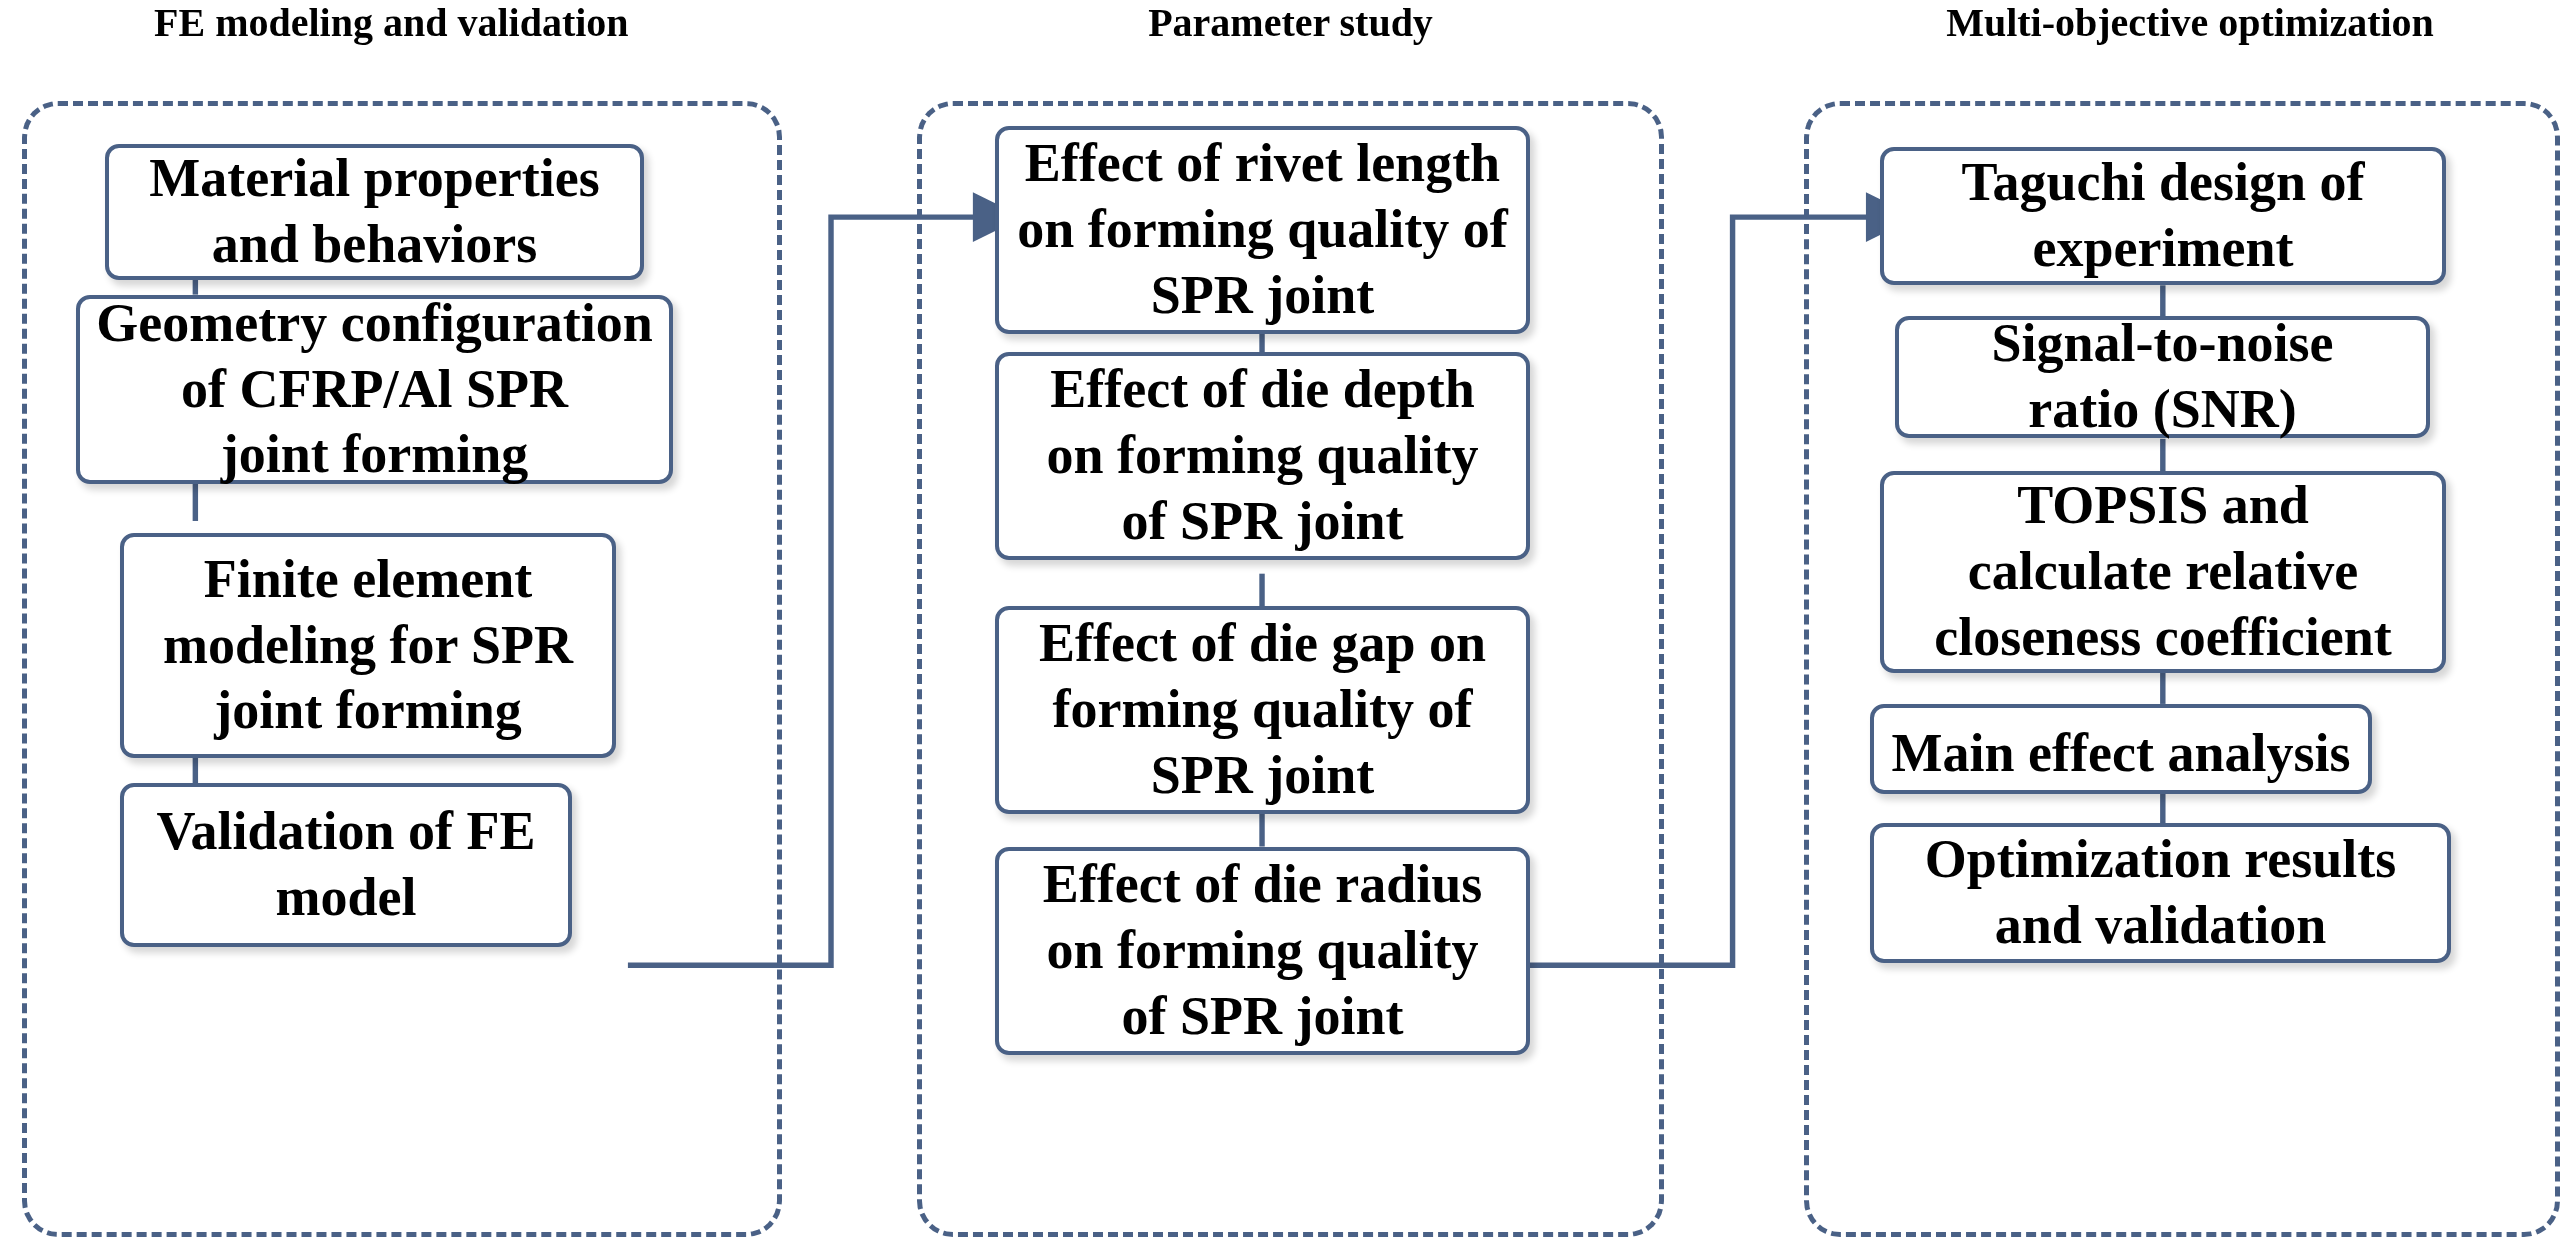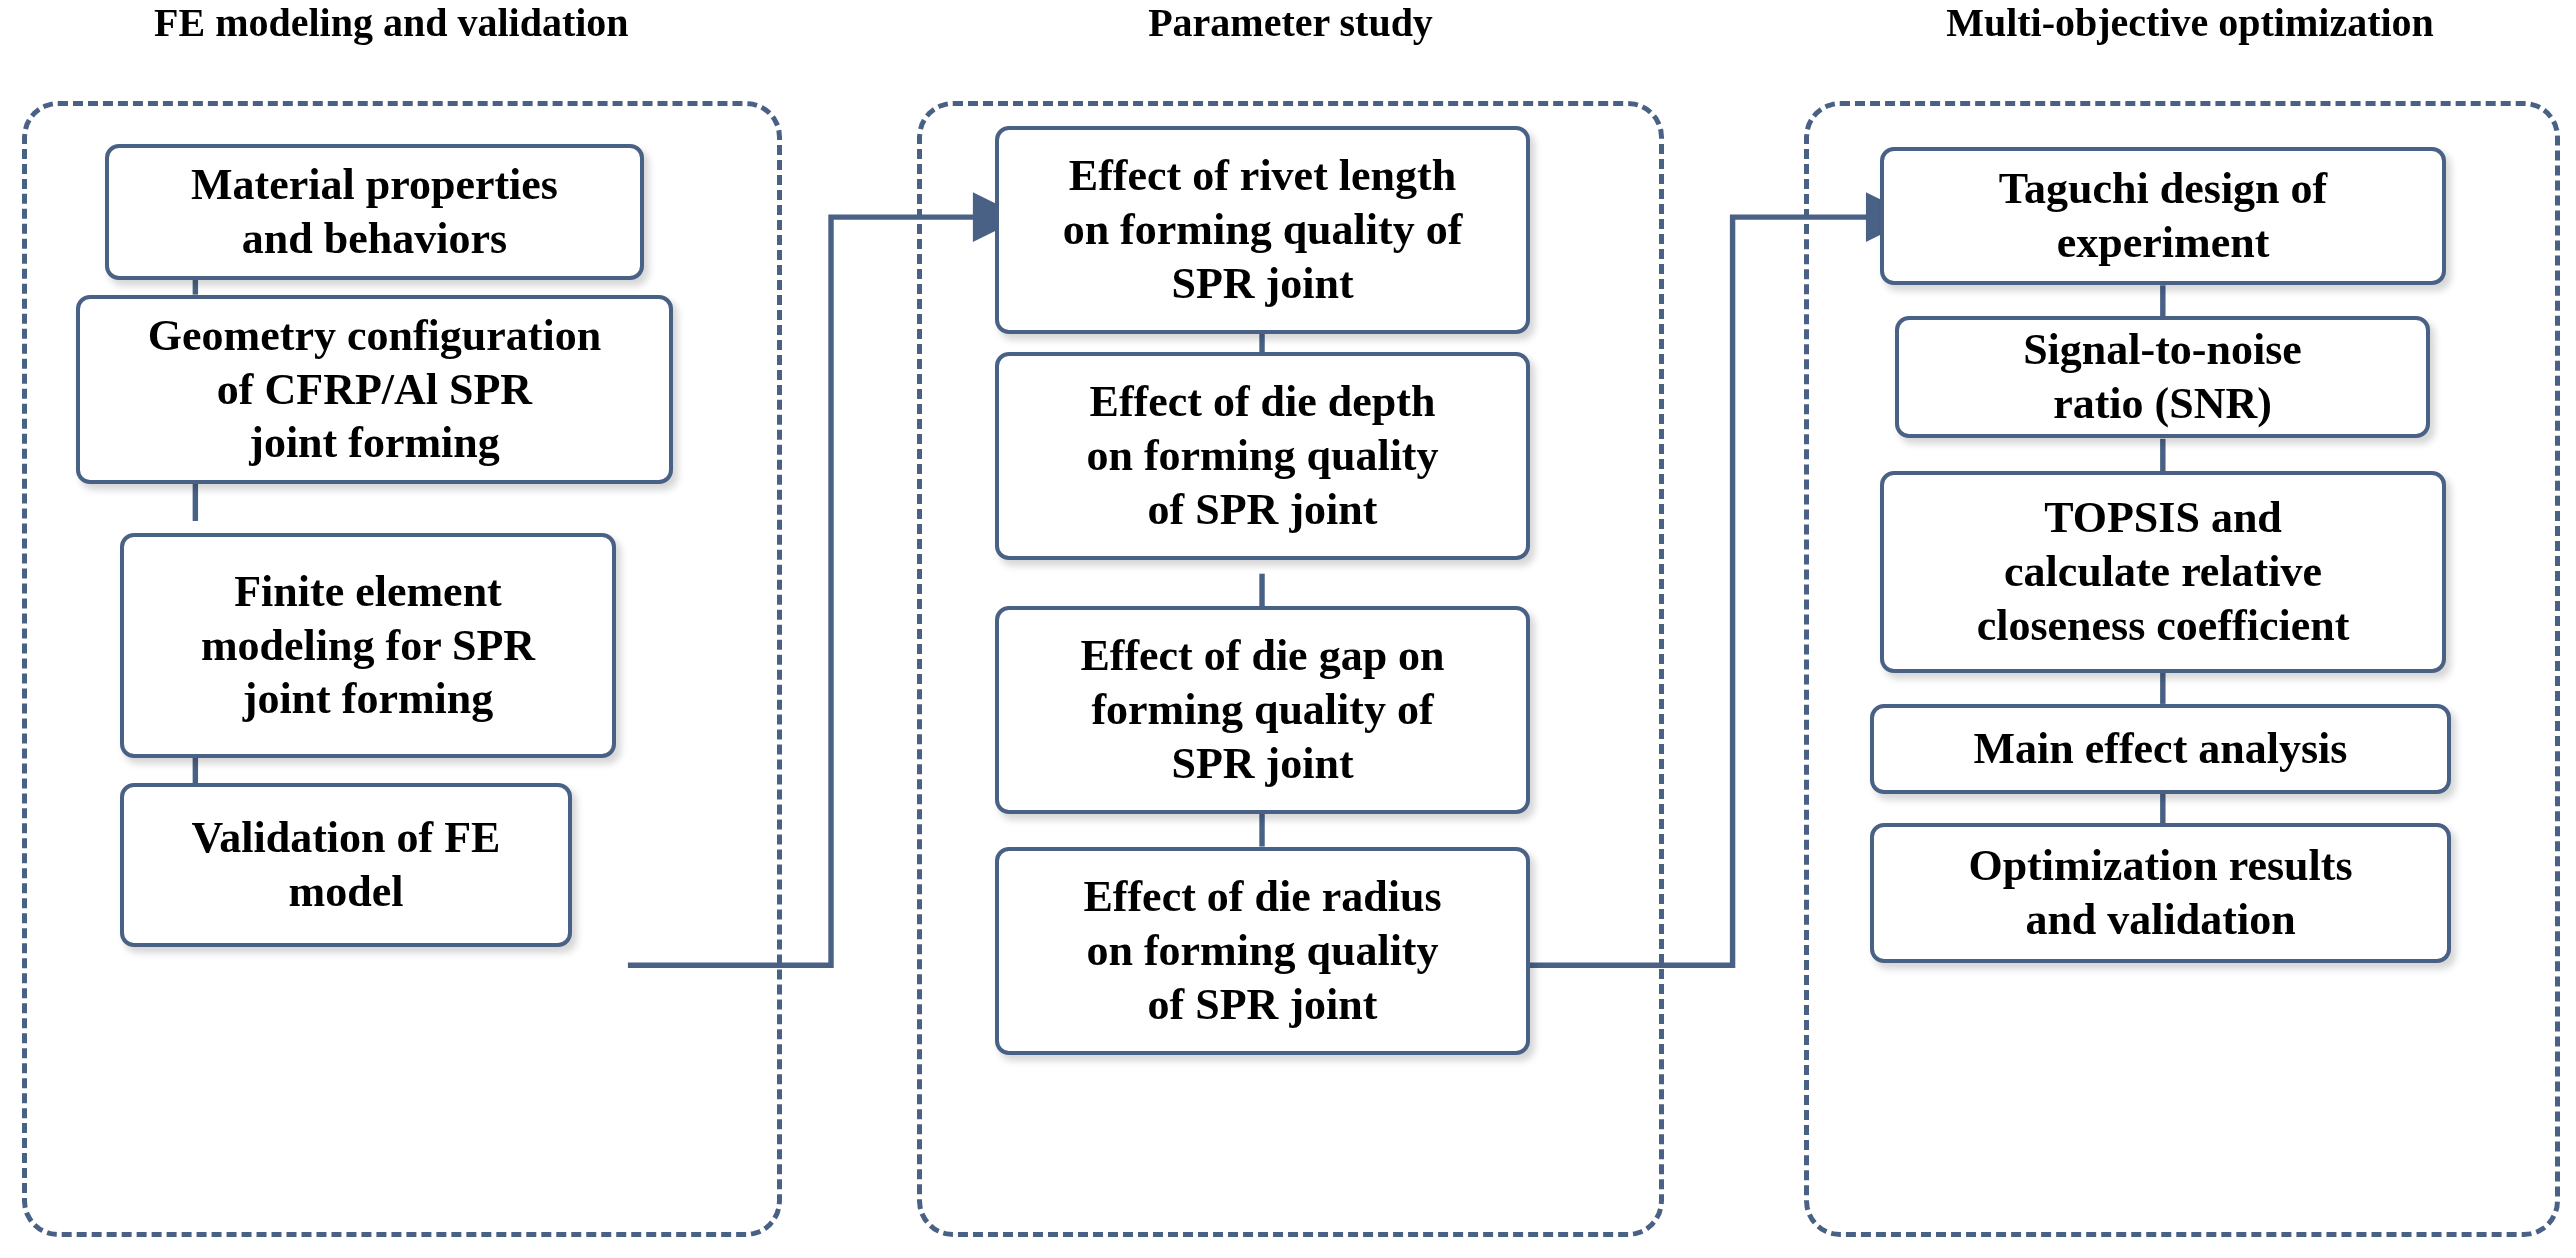--- a/index.html
+++ b/index.html
@@ -50,21 +50,21 @@
     box-shadow: 4.7px 5.4px 7px rgba(0,0,0,0.16);
     display: flex;
     align-items: center;
     justify-content: center;
     text-align: center;
     padding: 3.1px 11px;
   }
   .node .label {
     font-family: "Liberation Serif", "DejaVu Serif", serif;
     font-weight: bold;
-    font-size: 44px;
+    font-size: 54px;
     line-height: 1.22;
     color: #000000;
     display: block;
     width: 100%;
     white-space: pre-line;
   }
 
   svg.link-layer {
     position: absolute;
     left: 0;
@@ -169,21 +169,21 @@
     <span class="label">Signal-to-noise
 ratio (SNR)</span>
   </div>
 
   <div class="node" style="left: 1880px; top: 471px; width: 566px; height: 202px;">
     <span class="label">TOPSIS and
 calculate relative
 closeness coefficient</span>
   </div>
 
-  <div class="node" style="left: 1870px; top: 704px; width: 581px; height: 90px;">
+  <div class="node" style="left: 1870px; top: 704px; width: 502px; height: 90px; align-items: flex-end;">
     <span class="label">Main effect analysis</span>
   </div>
 
   <div class="node" style="left: 1870px; top: 823px; width: 581px; height: 140px;">
     <span class="label">Optimization results
 and validation</span>
   </div>
 
 </div>
 

